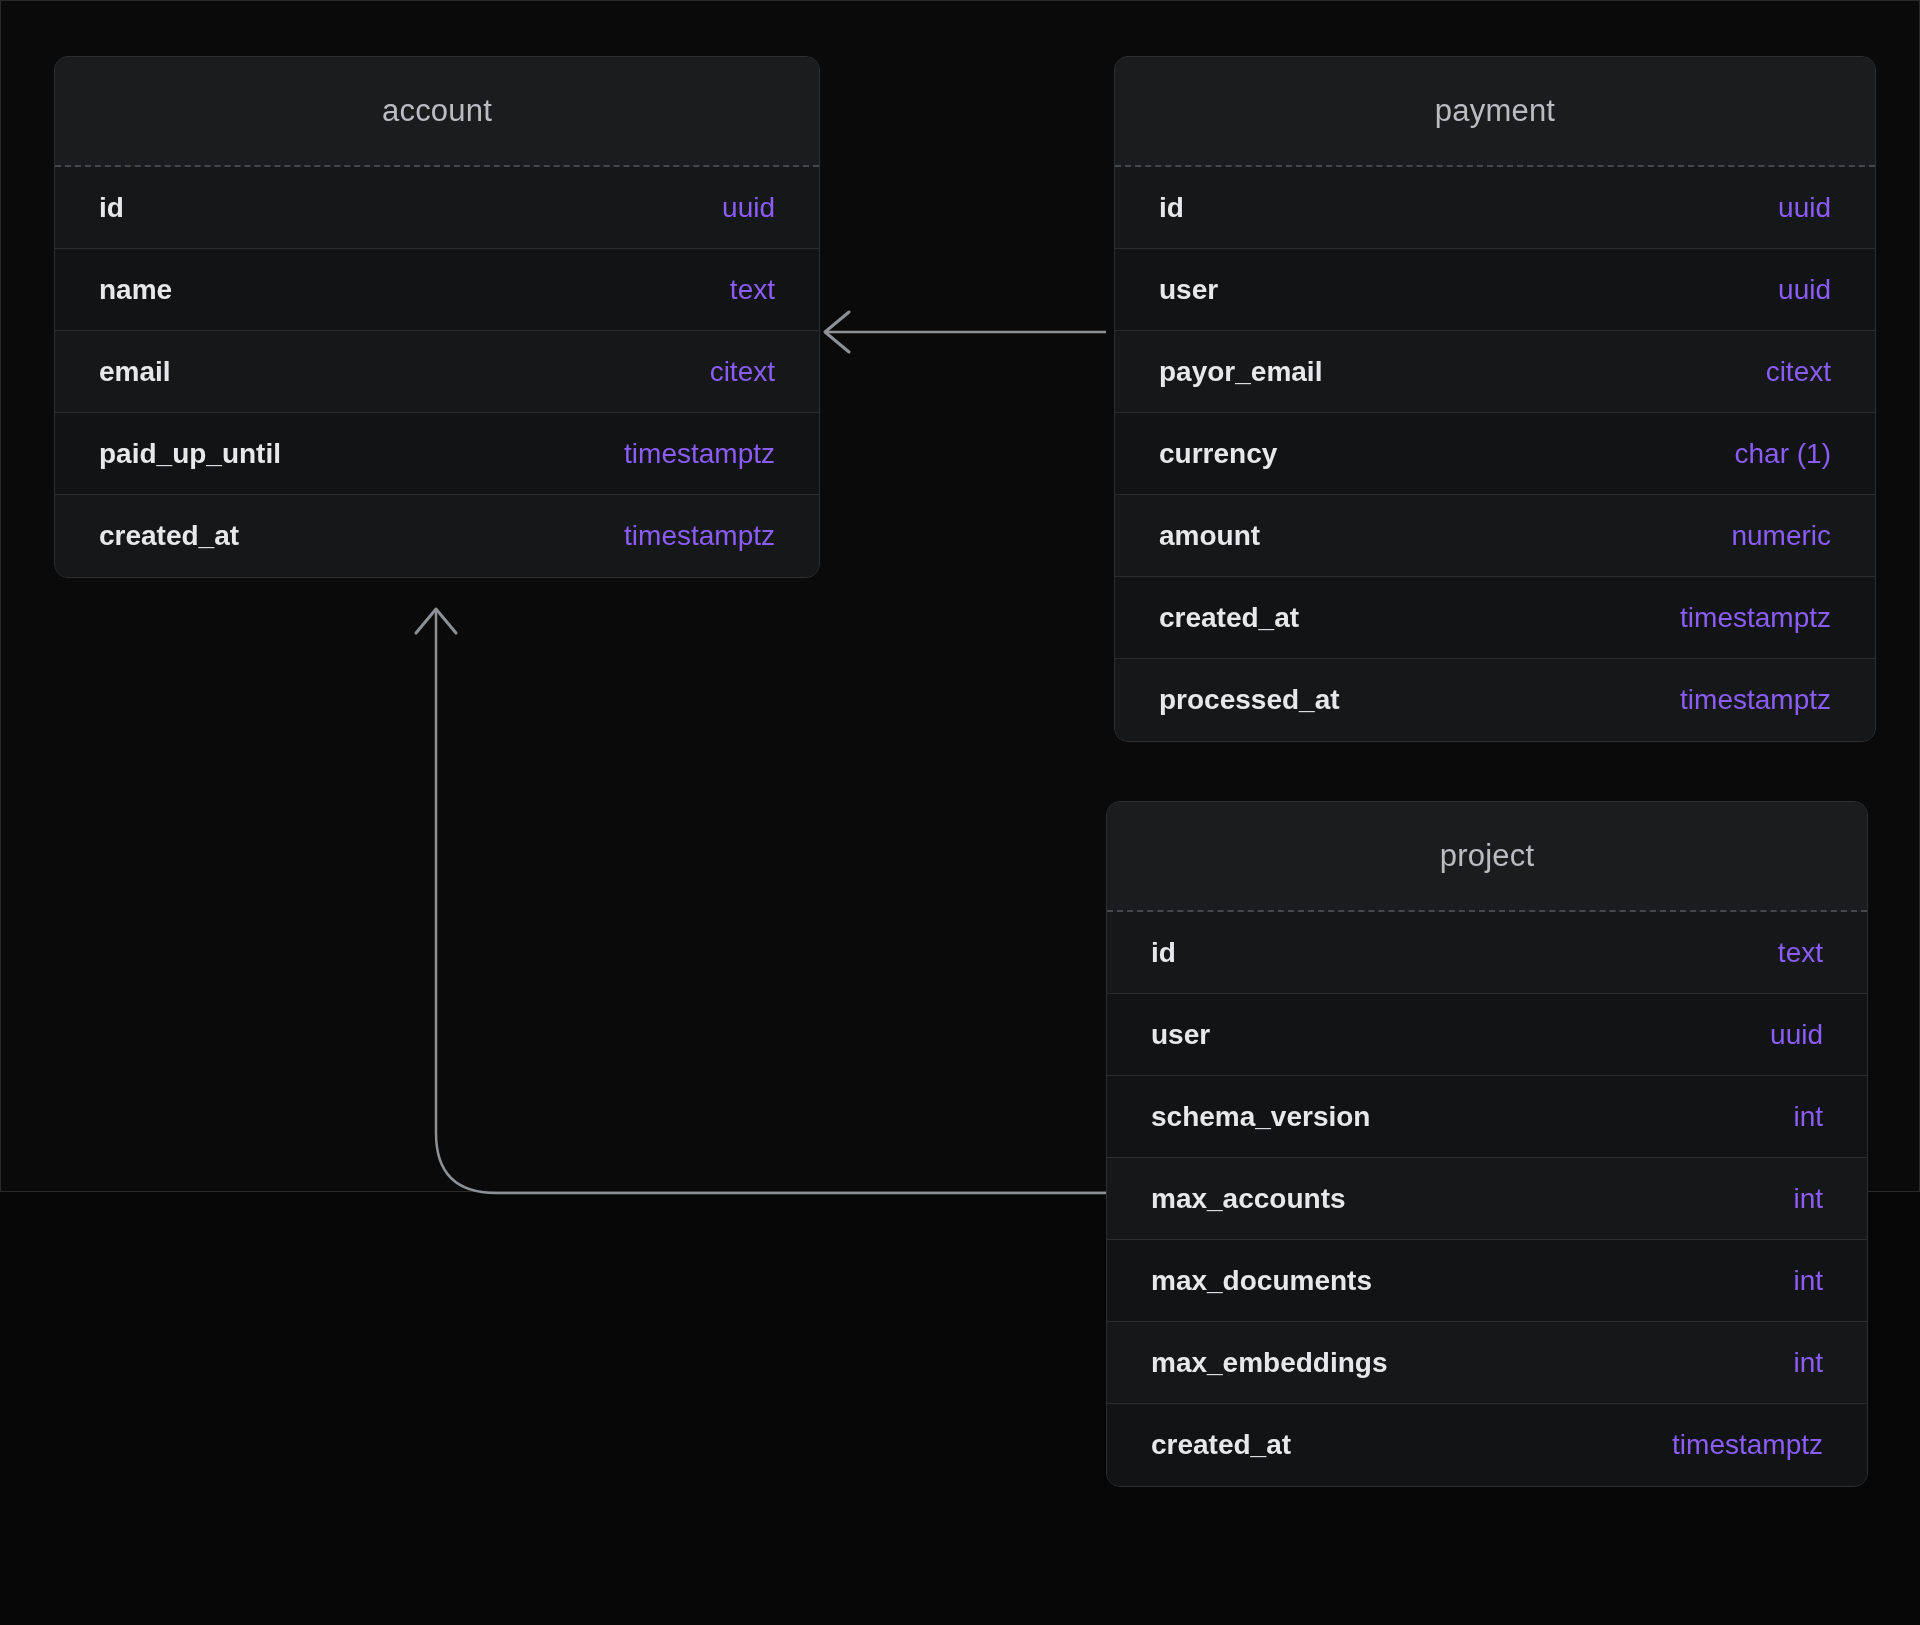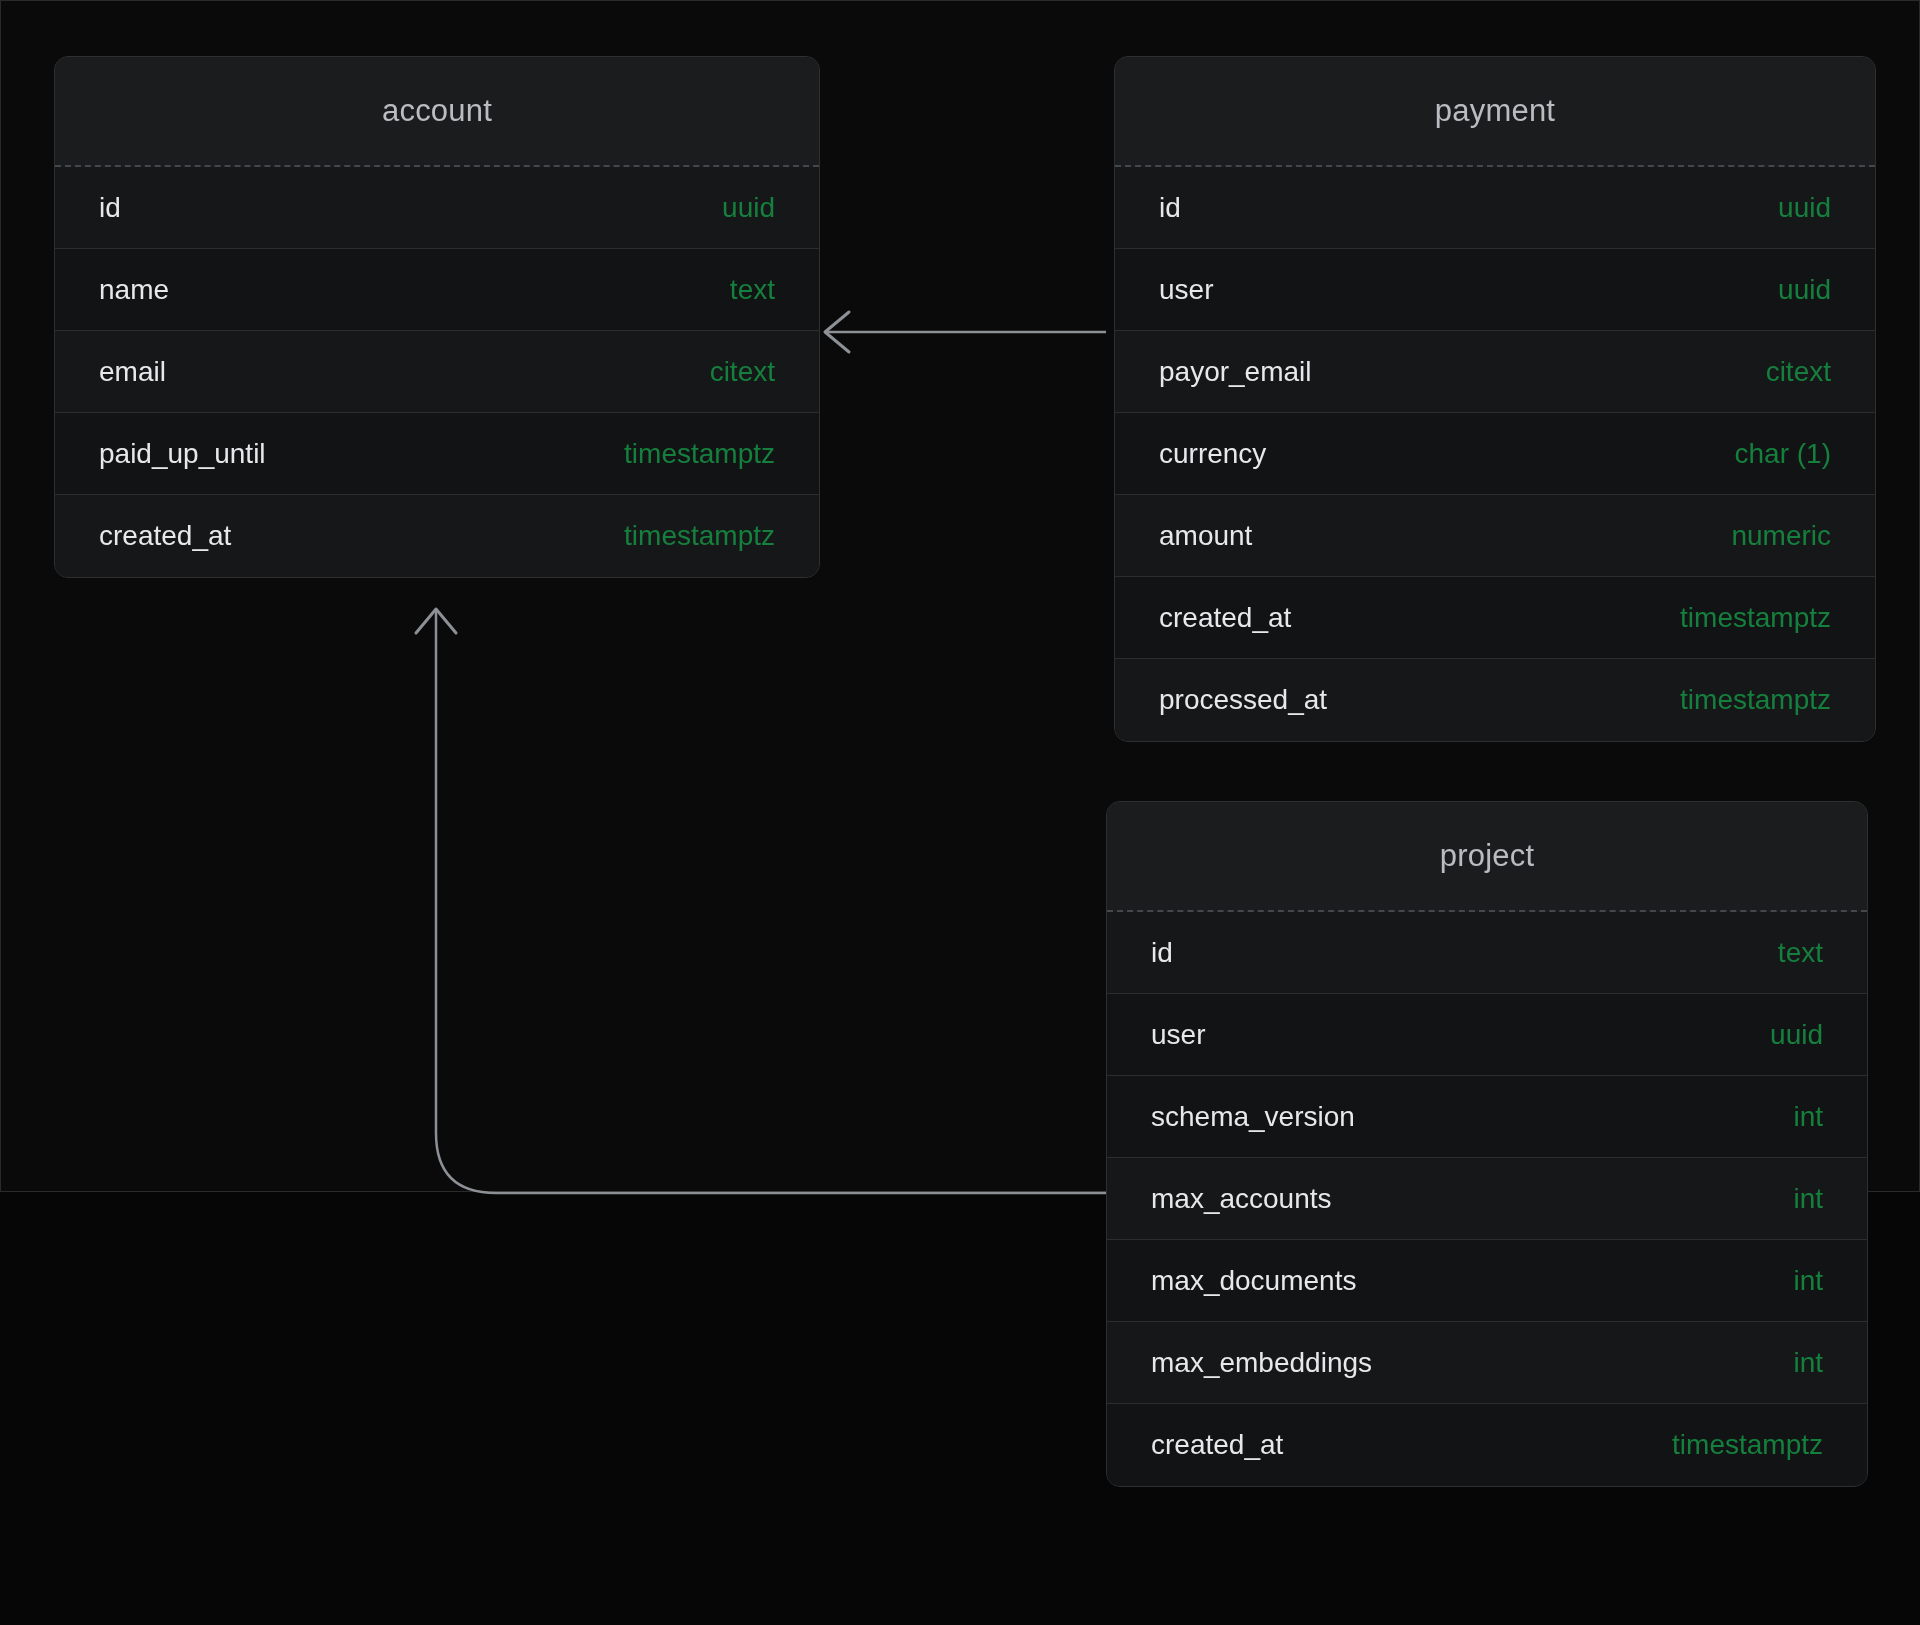--- a/index.html
+++ b/index.html
@@ -69,26 +69,26 @@
     padding: 0 44px;
     border-bottom: 1px solid #2b2d2f;
   }
   .field-row:last-child { border-bottom: none; }
   .field-row.odd  { background: #161719; }
   .field-row.even { background: #121315; }
 
   .field-name {
     color: #e6e8ea;
     font-size: 28px;
-    font-weight: 400;
+    font-weight: 700;
     white-space: nowrap;
   }
 
   .field-type {
-    color: #15803d;
+    color: #8b5cf6;
     font-size: 28px;
     font-weight: 400;
     white-space: nowrap;
     text-align: right;
   }
 
   
   #entity-account { left: 53px;  top: 55px;  width: 766px; }
   #entity-payment { left: 1113px; top: 55px;  width: 762px; }
   #entity-project { left: 1105px; top: 800px; width: 762px; }

